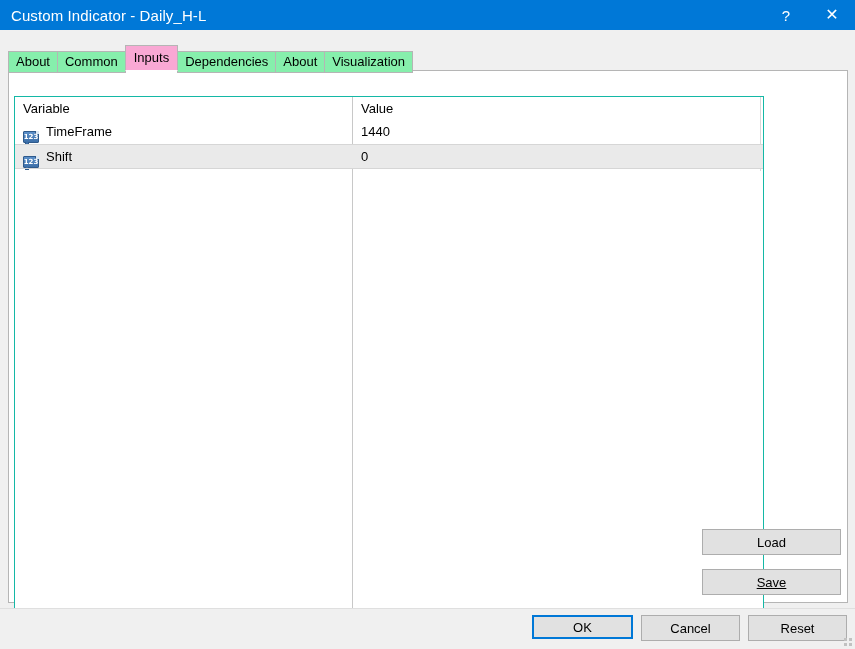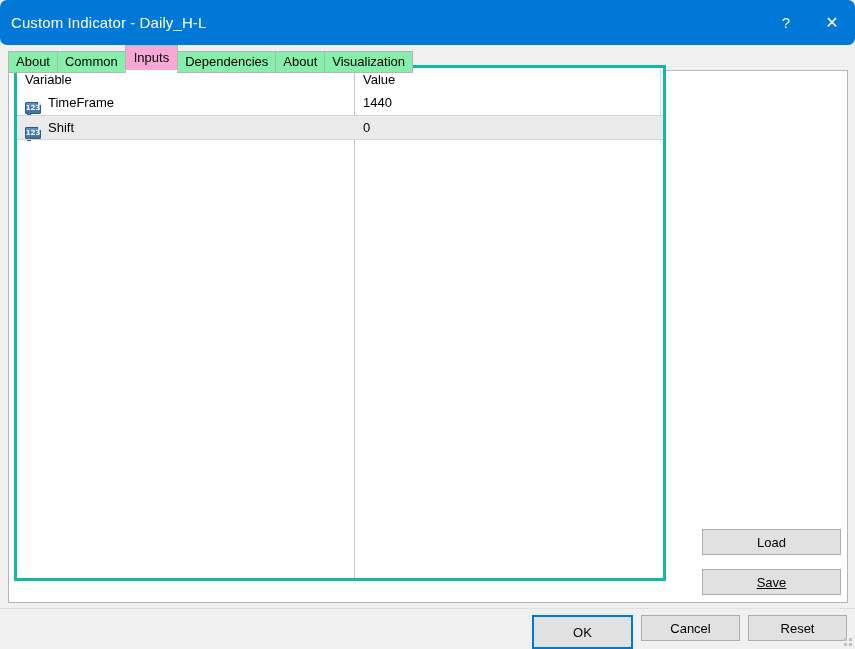--- a/index.html
+++ b/index.html
@@ -21,25 +21,24 @@
     height: 649px;
     background: #f0f0f0;
     box-sizing: border-box;
   }
 
   
   .titlebar {
     position: absolute;
     left: 0; top: 0;
     width: 855px;
-    height: 45px;
+    height: 30px;
     background: #0078d7;
     display: flex;
     align-items: center;
-    border-radius: 7px;
   }
   .title-text {
     color: #ffffff;
     font-size: 15px;
     padding-left: 11px;
     letter-spacing: 0.1px;
     white-space: nowrap;
     font-weight: 400;
   }
   .titlebar-spacer { flex: 1 1 auto; }
@@ -99,26 +98,26 @@
     height: 533px;
     box-sizing: border-box;
     background: #ffffff;
     border: 1px solid #b5b5b5;
   }
 
   
   .grid {
     position: absolute;
     left: 14px;
-    top: 65px;
-    width: 652px;
+    top: 96px;
+    width: 750px;
     height: 516px;
     box-sizing: border-box;
     background: #ffffff;
-    border: 3px solid #14b8a6;
+    border: 1px solid #14b8a6;
     overflow: hidden;
   }
   .grid-colsplit {
     position: absolute;
     left: 337px;
     top: 0;
     width: 1px;
     height: 100%;
     background: #c8c8c8;
   }
@@ -253,21 +252,21 @@
   .bottombar {
     position: absolute;
     left: 0; top: 608px;
     width: 855px; height: 41px;
     background: #f0f0f0;
     border-top: 1px solid #dfdfdf;
   }
   .btn-ok {
     position: absolute;
     left: 532px; top: 615px;
-    width: 101px; height: 34px;
+    width: 101px; height: 24px;
     border: 2px solid #0078d7;
     background: #e1e1e1;
   }
   .btn-cancel {
     position: absolute;
     left: 641px; top: 615px;
     width: 99px; height: 26px;
   }
   .btn-reset {
     position: absolute;

